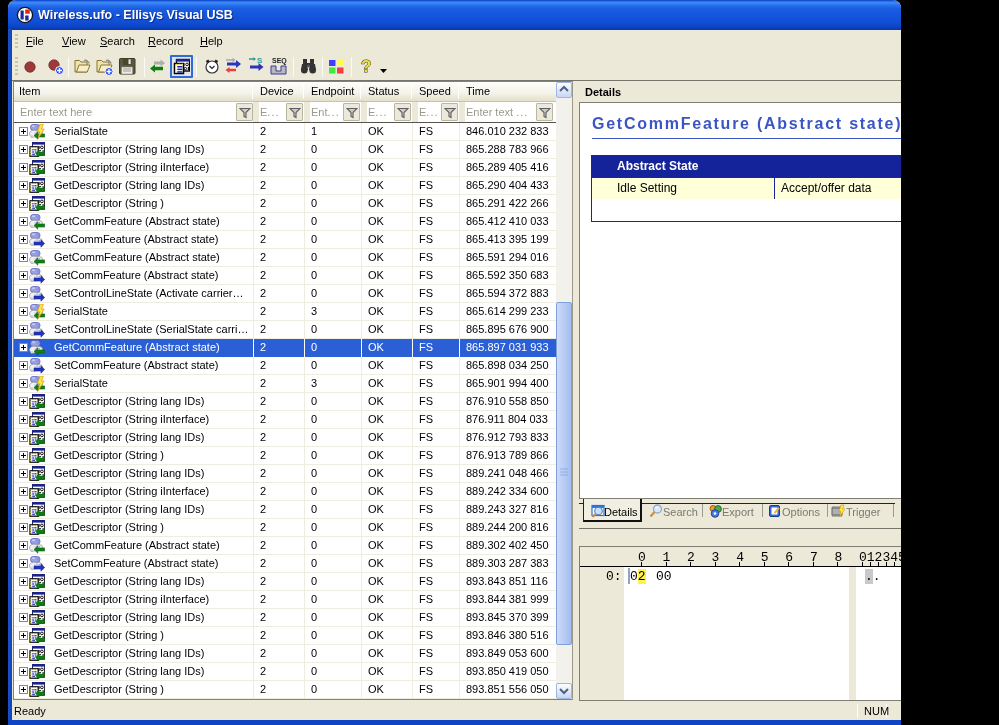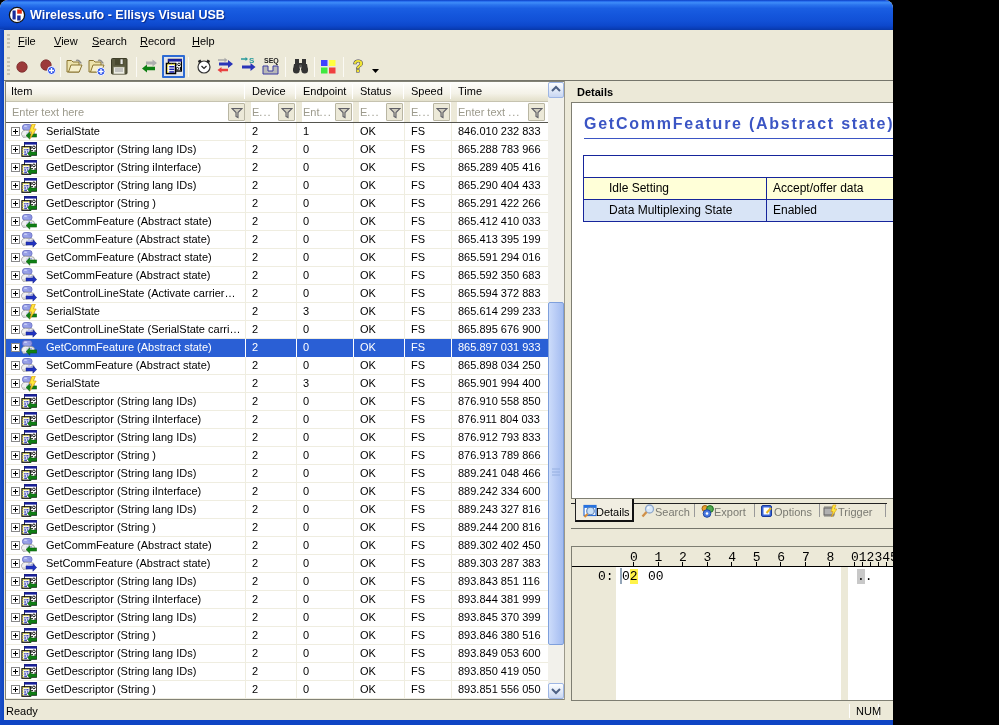--- a/index.html
+++ b/index.html
@@ -1,17 +1,17 @@
 <!DOCTYPE html>
 <html><head><meta charset="utf-8"><style>
 *{margin:0;padding:0;box-sizing:border-box}
 html,body{width:999px;height:725px;background:#000;overflow:hidden}
 body{font-family:"Liberation Sans",sans-serif;position:relative}
 .abs{position:absolute}
-#win{position:absolute;left:0;top:0;width:893px;height:725px;background:#ECE9D8;
+#win{position:absolute;left:8px;top:0;width:893px;height:725px;background:#ECE9D8;
  border-radius:8px 8px 0 0;overflow:hidden}
 
 #title{position:absolute;left:0;top:0;width:999px;height:30px;
  background:linear-gradient(180deg,#0C3DC4 0%,#2A71EF 5%,#3E8CF8 9%,#2B74EE 16%,#1A5EE2 28%,#1456DC 50%,#1150D6 70%,#0D48CC 85%,#0A3FBA 94%,#0838A8 100%);}
 .ttext{position:absolute;left:30px;top:8px;font-size:12.5px;font-weight:bold;color:#fff;
  text-shadow:1px 1px 1px #0A2A8A;letter-spacing:0;white-space:nowrap}
 .tbtn{position:absolute;top:6px;width:21px;height:21px;border:1px solid rgba(255,255,255,.7);border-radius:3px}
 .tbtn.blue{background:radial-gradient(circle at 30% 25%,#87AAF2 0%,#4D79E2 40%,#2E5BD2 70%,#2450C4 100%)}
 .tbtn.red{background:radial-gradient(circle at 30% 25%,#F2A088 0%,#E2613A 45%,#D0441C 75%,#C03A14 100%)}
 
@@ -1174,28 +1174,32 @@
 <svg class="abs" style="left:962px;top:86px" width="14" height="12" viewBox="0 0 14 12">
       <path d="M5,1 L9,1 L9,6 L10.5,6 L10.5,7.5 L3.5,7.5 L3.5,6 L5,6 z M7,7.5 L7,11" stroke="#333" stroke-width="1.2" fill="none"></path>
     </svg>
 <svg class="abs" style="left:980px;top:87px" width="11" height="11" viewBox="0 0 11 11">
       <path d="M2,2 L9,9 M9,2 L2,9" stroke="#333" stroke-width="1.4"></path>
     </svg>
 <div class="panelbox" style="left:571px;top:102px;width:422px;height:397px"></div>
 <div id="dheading" class="abs" style="left:584px;top:115px">GetCommFeature (Abstract state)</div>
 <div class="abs" style="left:584px;top:138px;width:383px;height:1px;background:#3B55C4"></div>
 <div id="dtable" class="abs" style="left:583px;top:155px;width:382px;height:67px">
+<div id="dthead">
+        <span class="abs" style="left:25px;top:3px">Abstract State</span>
+<svg class="abs" style="left:344px;top:4px" width="12" height="12" viewBox="0 0 12 12">
+          <path d="M2,2 L6,5.5 L10,2 M2,6 L6,9.5 L10,6" fill="none" stroke="#fff" stroke-width="1.6"></path>
+        </svg>
+<svg class="abs" style="left:365px;top:4px" width="12" height="12" viewBox="0 0 12 12">
+          <path d="M2,2 L5.5,6 L2,10 M6,2 L9.5,6 L6,10" fill="none" stroke="#fff" stroke-width="1.6"></path>
+        </svg>
+</div>
 <div class="drow1" style="top:21px">
         <div class="dlbl">Idle Setting</div>
         <div class="dval">Accept/offer data</div>
-        <div class="dcolsep"></div>
-      </div>
-<div class="drow2" style="top:43px">
-        <div class="dlbl">Data Multiplexing State</div>
-        <div class="dval">Enabled</div>
         <div class="dcolsep"></div>
       </div>
 </div>
 <div class="sb-track" style="left:976px;top:104px;width:16px;height:393px"></div>
 <div class="sb-btn pale" style="left:976px;top:104px"></div>
 <svg class="abs" style="left:976px;top:104px" width="16" height="16" viewBox="0 0 16 16">
       <path d="M4,9 L8,5 L12,9" fill="none" stroke="#96A5C0" stroke-width="2"></path>
     </svg>
 <div class="sb-btn pale" style="left:976px;top:481px"></div>
 <svg class="abs" style="left:976px;top:481px" width="16" height="16" viewBox="0 0 16 16">

